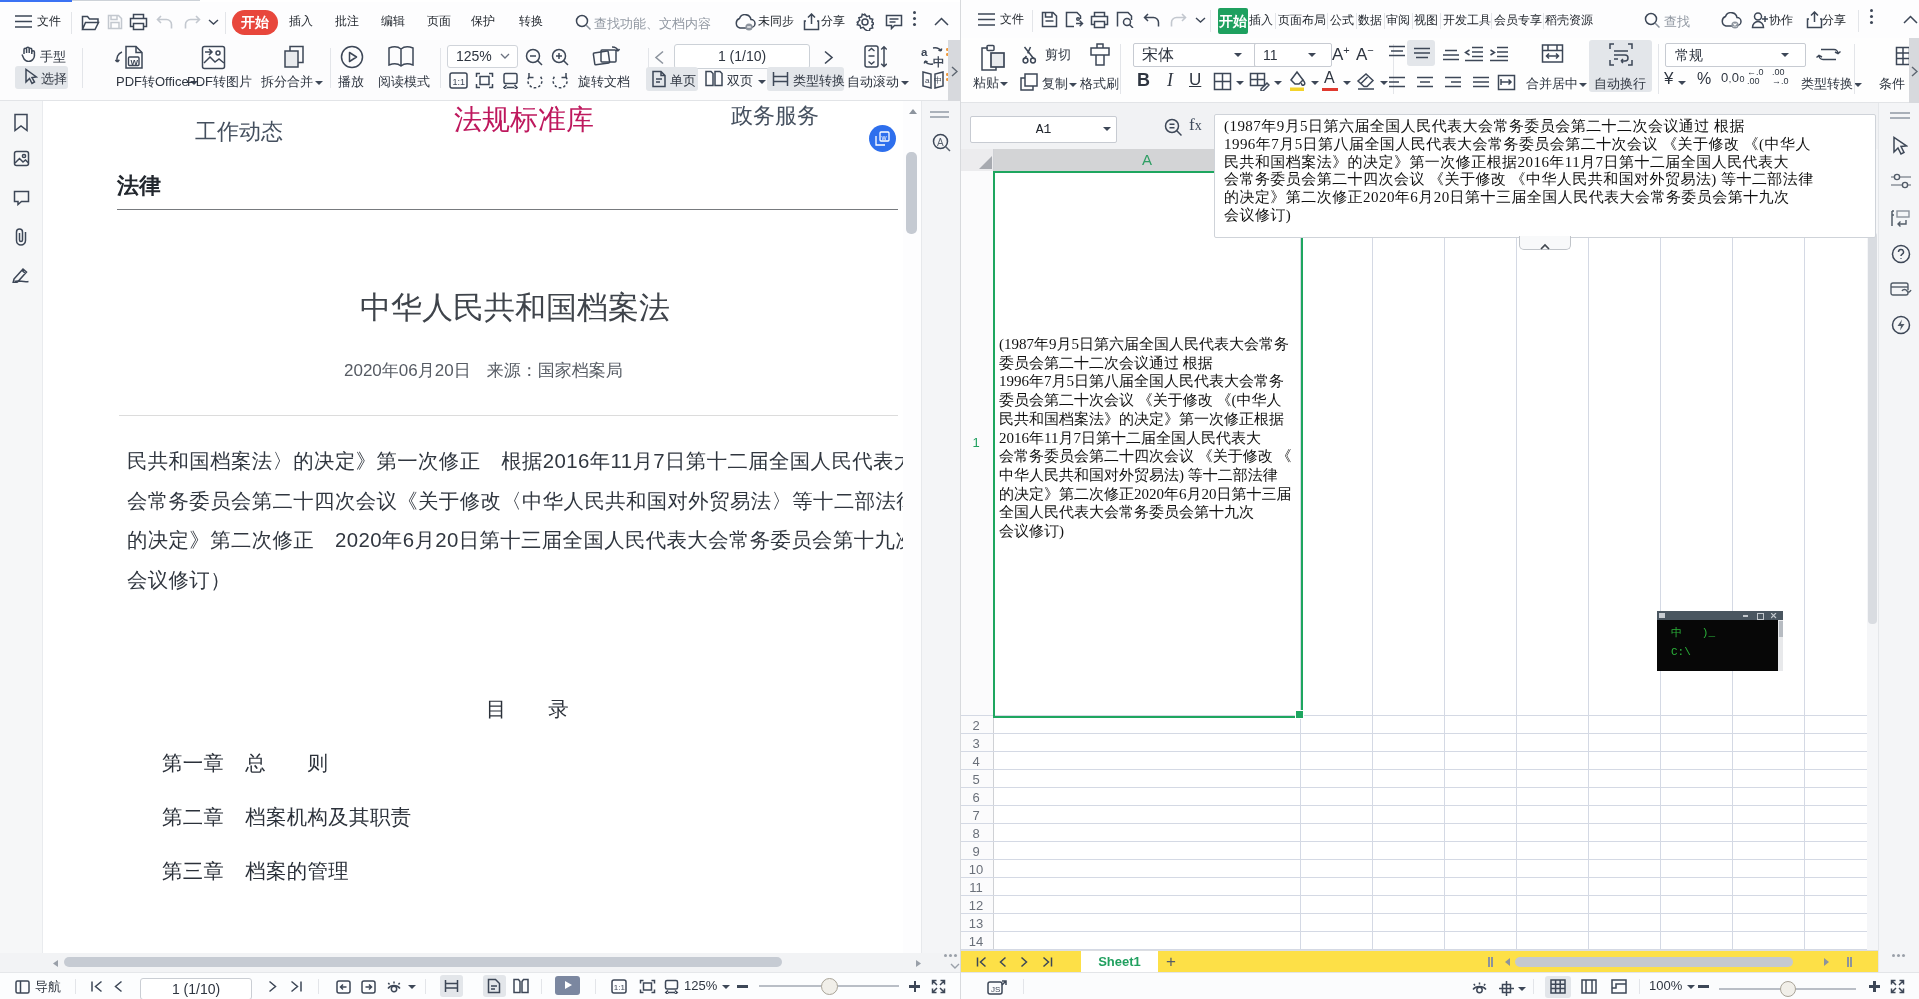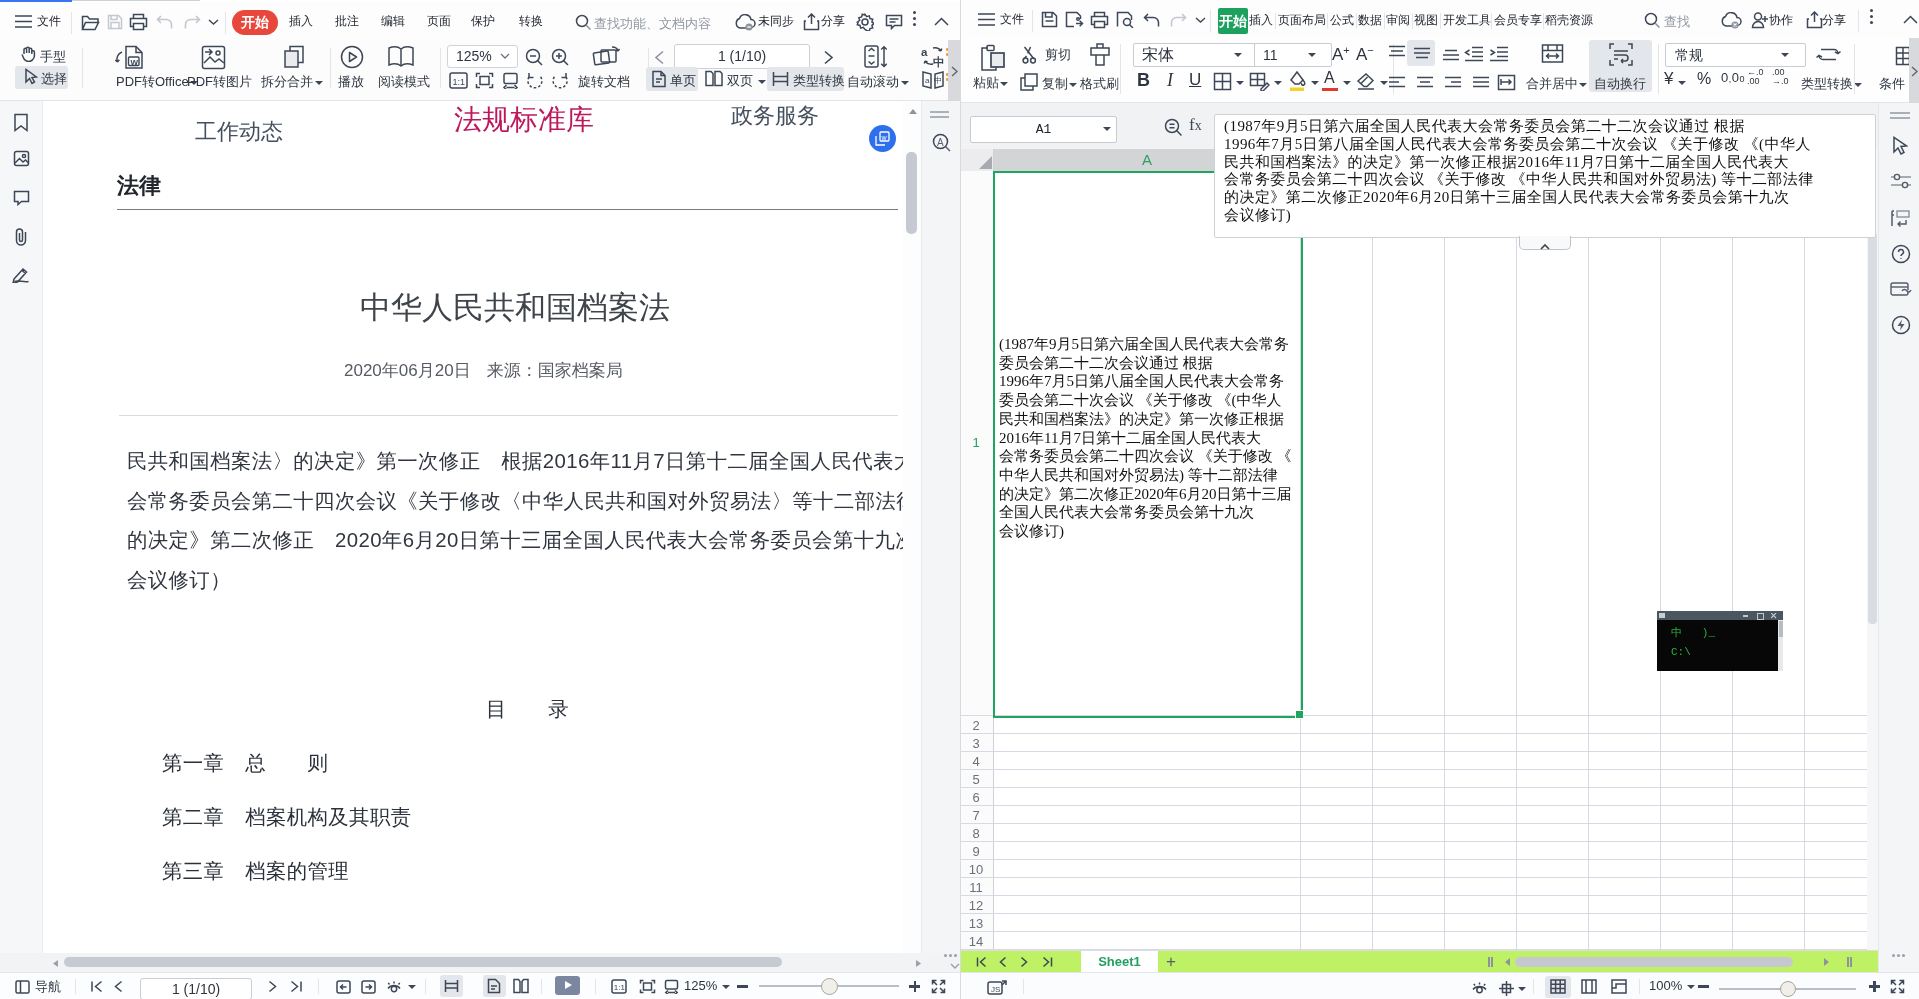--- a/index.html
+++ b/index.html
@@ -697,21 +697,21 @@
           <path d="M1 7 h17" stroke="#525c68" stroke-width="1.4"></path>
           <path d="M12 11 c1-2 4-2 5 0 c1.5 2 3 1 4-1" stroke="#525c68" stroke-width="1.4" fill="#f4f5f7"></path>
         </svg>
     <svg class="ab" style="left:12px;top:212px" width="20" height="20">
           <circle cx="10" cy="10" r="8.5" class="ic" stroke="#525c68"></circle>
           <path d="M11 4.5 L6.5 11 H10 L9 15.5 L13.5 9 H10 Z" fill="#525c68" stroke="none"></path>
         </svg>
     <div class="ab" style="left:13px;top:851px;width:3px;height:3px;background:#9aa0a9;border-radius:50%;box-shadow:5px 0 0 #9aa0a9,10px 0 0 #9aa0a9;"></div>
   </div>
 
-  <div class="ab" id="et-sheetbar" style="left:0;top:950px;width:917px;height:22px;background:#bef264;border-top:1px solid #dcdee2;">
+  <div class="ab" id="et-sheetbar" style="left:0;top:950px;width:917px;height:22px;background:#fde047;border-top:1px solid #dcdee2;">
     <svg class="ab" style="left:14px;top:5px" width="13" height="12">
           <path class="ic" d="M10.5 1.5 L5.5 6 L10.5 10.5 M2.5 1.5 v9" stroke="#6b7280"></path>
         </svg>
     <svg class="ab" style="left:36px;top:5px" width="11" height="12">
           <path class="ic" d="M8.5 1.5 L3.5 6 L8.5 10.5" stroke="#6b7280"></path>
         </svg>
     <svg class="ab" style="left:58px;top:5px" width="11" height="12">
           <path class="ic" d="M2.5 1.5 L7.5 6 L2.5 10.5" stroke="#6b7280"></path>
         </svg>
     <svg class="ab" style="left:80px;top:5px" width="13" height="12">

